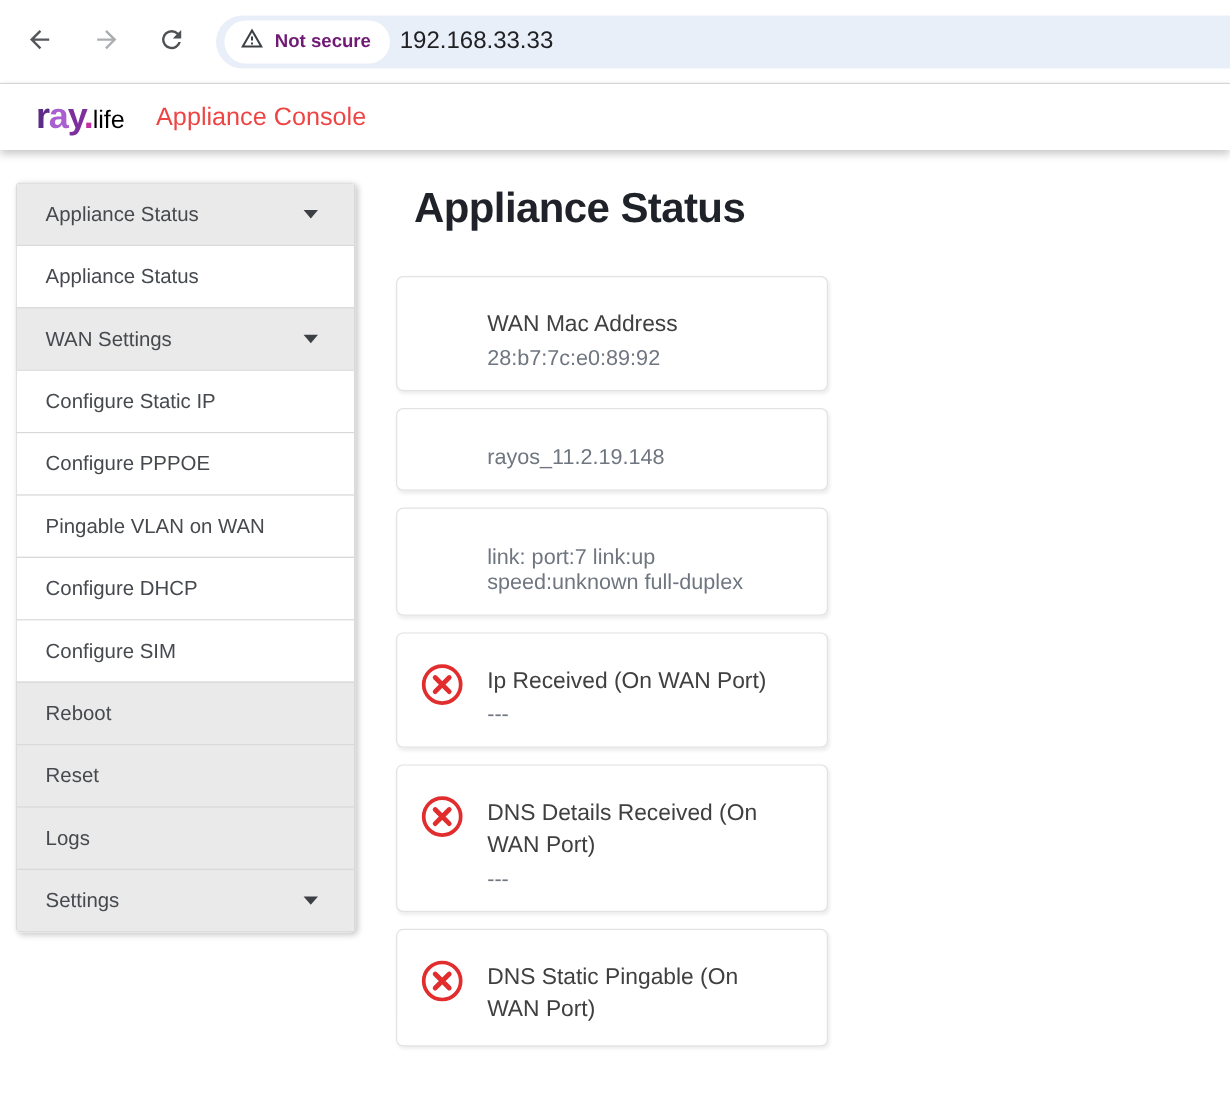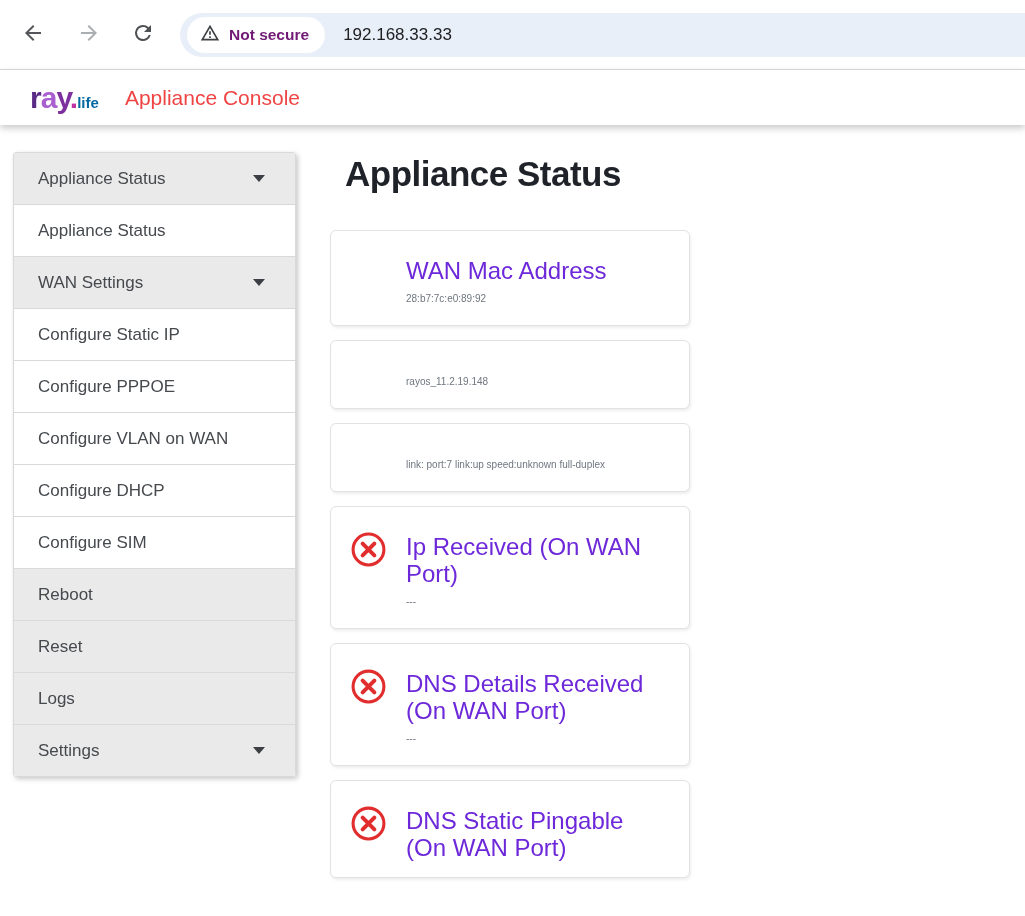--- a/index.html
+++ b/index.html
@@ -33,36 +33,36 @@
     display: flex; align-items: center;
     padding-left: 7px;
   }
   .security-chip {
     height: 36px; background: #ffffff; border-radius: 18px;
     display: flex; align-items: center; gap: 9px;
     padding: 0 16px 0 13px; cursor: pointer;
   }
   .security-chip svg { width: 20px; height: 20px; }
   .security-label { font-size: 15.5px; font-weight: bold; color: #701a75; }
-  .url-text { margin-left: 18px; font-size: 17px; color: #202124; }
+  .url-text { margin-left: 8px; font-size: 20px; color: #202124; }
 
   
   .app-header {
     height: 55px; background: #ffffff;
     display: flex; align-items: center;
     padding-left: 30px;
     position: relative; z-index: 5;
     box-shadow: 0 3px 7px rgba(0,0,0,0.22);
   }
   .logo { font-weight: bold; font-size: 30px; letter-spacing: -1px; line-height: 1; cursor: pointer; }
   .lg-r   { color: #5B2B86; }
   .lg-a   { color: #A95FD0; }
   .lg-y   { color: #7E2F9E; }
   .lg-dot { color: #C0329F; }
-  .lg-life{ color: #0369a1; font-size: 15px; font-weight: bold; letter-spacing: 0; }
+  .lg-life{ color: #000000; font-size: 21px; font-weight: normal; letter-spacing: 0; }
   .app-title { margin-left: 26px; font-size: 21px; color: #ef4444; }
 
   
   .content { display: flex; align-items: flex-start; padding-top: 27px; }
 
   
   .sidebar {
     width: 283px; margin-left: 13px;
     border-radius: 4px; overflow: hidden;
     box-shadow: 2px 2px 5px rgba(0,0,0,0.22);
@@ -102,22 +102,22 @@
     padding: 26px 22px 16px 0;
     background: #ffffff;
   }
   .card-icon {
     width: 75px; min-width: 75px;
     display: flex; justify-content: center;
     margin-top: -2px;
   }
   .card-icon svg { width: 37px; height: 37px; }
   .card-body { max-width: 242px; }
-  .card-title { font-size: 24px; line-height: 27px; color: #6d28d9; }
-  .card-value { margin-top: 4px; font-size: 10px; line-height: 21px; color: #6F7680; }
+  .card-title { font-size: 19px; line-height: 27px; color: #404040; }
+  .card-value { margin-top: 4px; font-size: 18px; line-height: 21px; color: #6F7680; }
 </style>
 </head>
 <body>
 
 <div class="browser-bar">
   <button class="nav-btn btn-back">
     <span>
       <svg viewBox="0 0 24 24">
           <path fill="#545659" d="M20 11H7.8l5.6-5.6L12 4l-8 8 8 8 1.4-1.4L7.8 13H20v-2z"></path>
         </svg>
@@ -169,21 +169,21 @@
         <span class="side-label">WAN Settings</span>
         <span class="caret"></span>
       </div>
       <div class="side-item link">
         <span class="side-label">Configure Static IP</span>
       </div>
       <div class="side-item link">
         <span class="side-label">Configure PPPOE</span>
       </div>
       <div class="side-item link">
-        <span class="side-label">Configure VLAN on WAN</span>
+        <span class="side-label">Pingable VLAN on WAN</span>
       </div>
       <div class="side-item link">
         <span class="side-label">Configure DHCP</span>
       </div>
       <div class="side-item link">
         <span class="side-label">Configure SIM</span>
       </div>
       <div class="side-item action">
         <span class="side-label">Reboot</span>
       </div>

